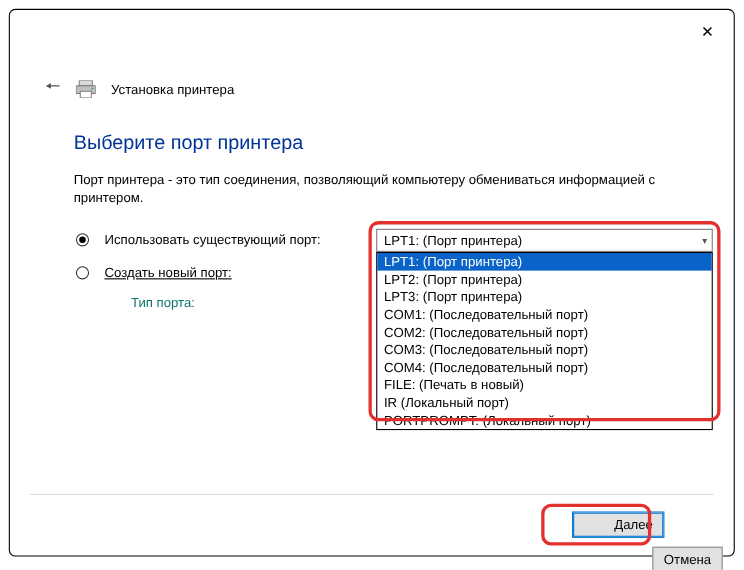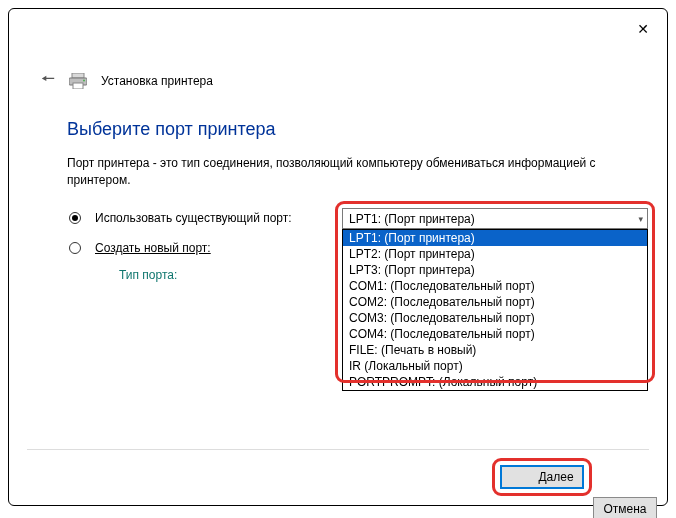--- a/index.html
+++ b/index.html
@@ -148,21 +148,21 @@
     width: 84px; height: 24px;
     border: 1px solid #8a8a8a;
     background: #e1e1e1;
     font-size: 12px;
     display: flex;
     align-items: center;
     justify-content: center;
     cursor: default;
   }
   .btn.next {
-    left: 491px;
+    left: 511px;
     border-color: #0078d7;
     box-shadow: 0 0 0 1px #0078d7 inset;
     padding-left: 28px;
   }
   .btn.cancel { left: 584px; width: 64px; margin-top: 32px; }
   .next-highlight {
     position: absolute;
     left: 483px; top: 449px;
     width: 100px; height: 38px;
     border: 3px solid #e3302c;

